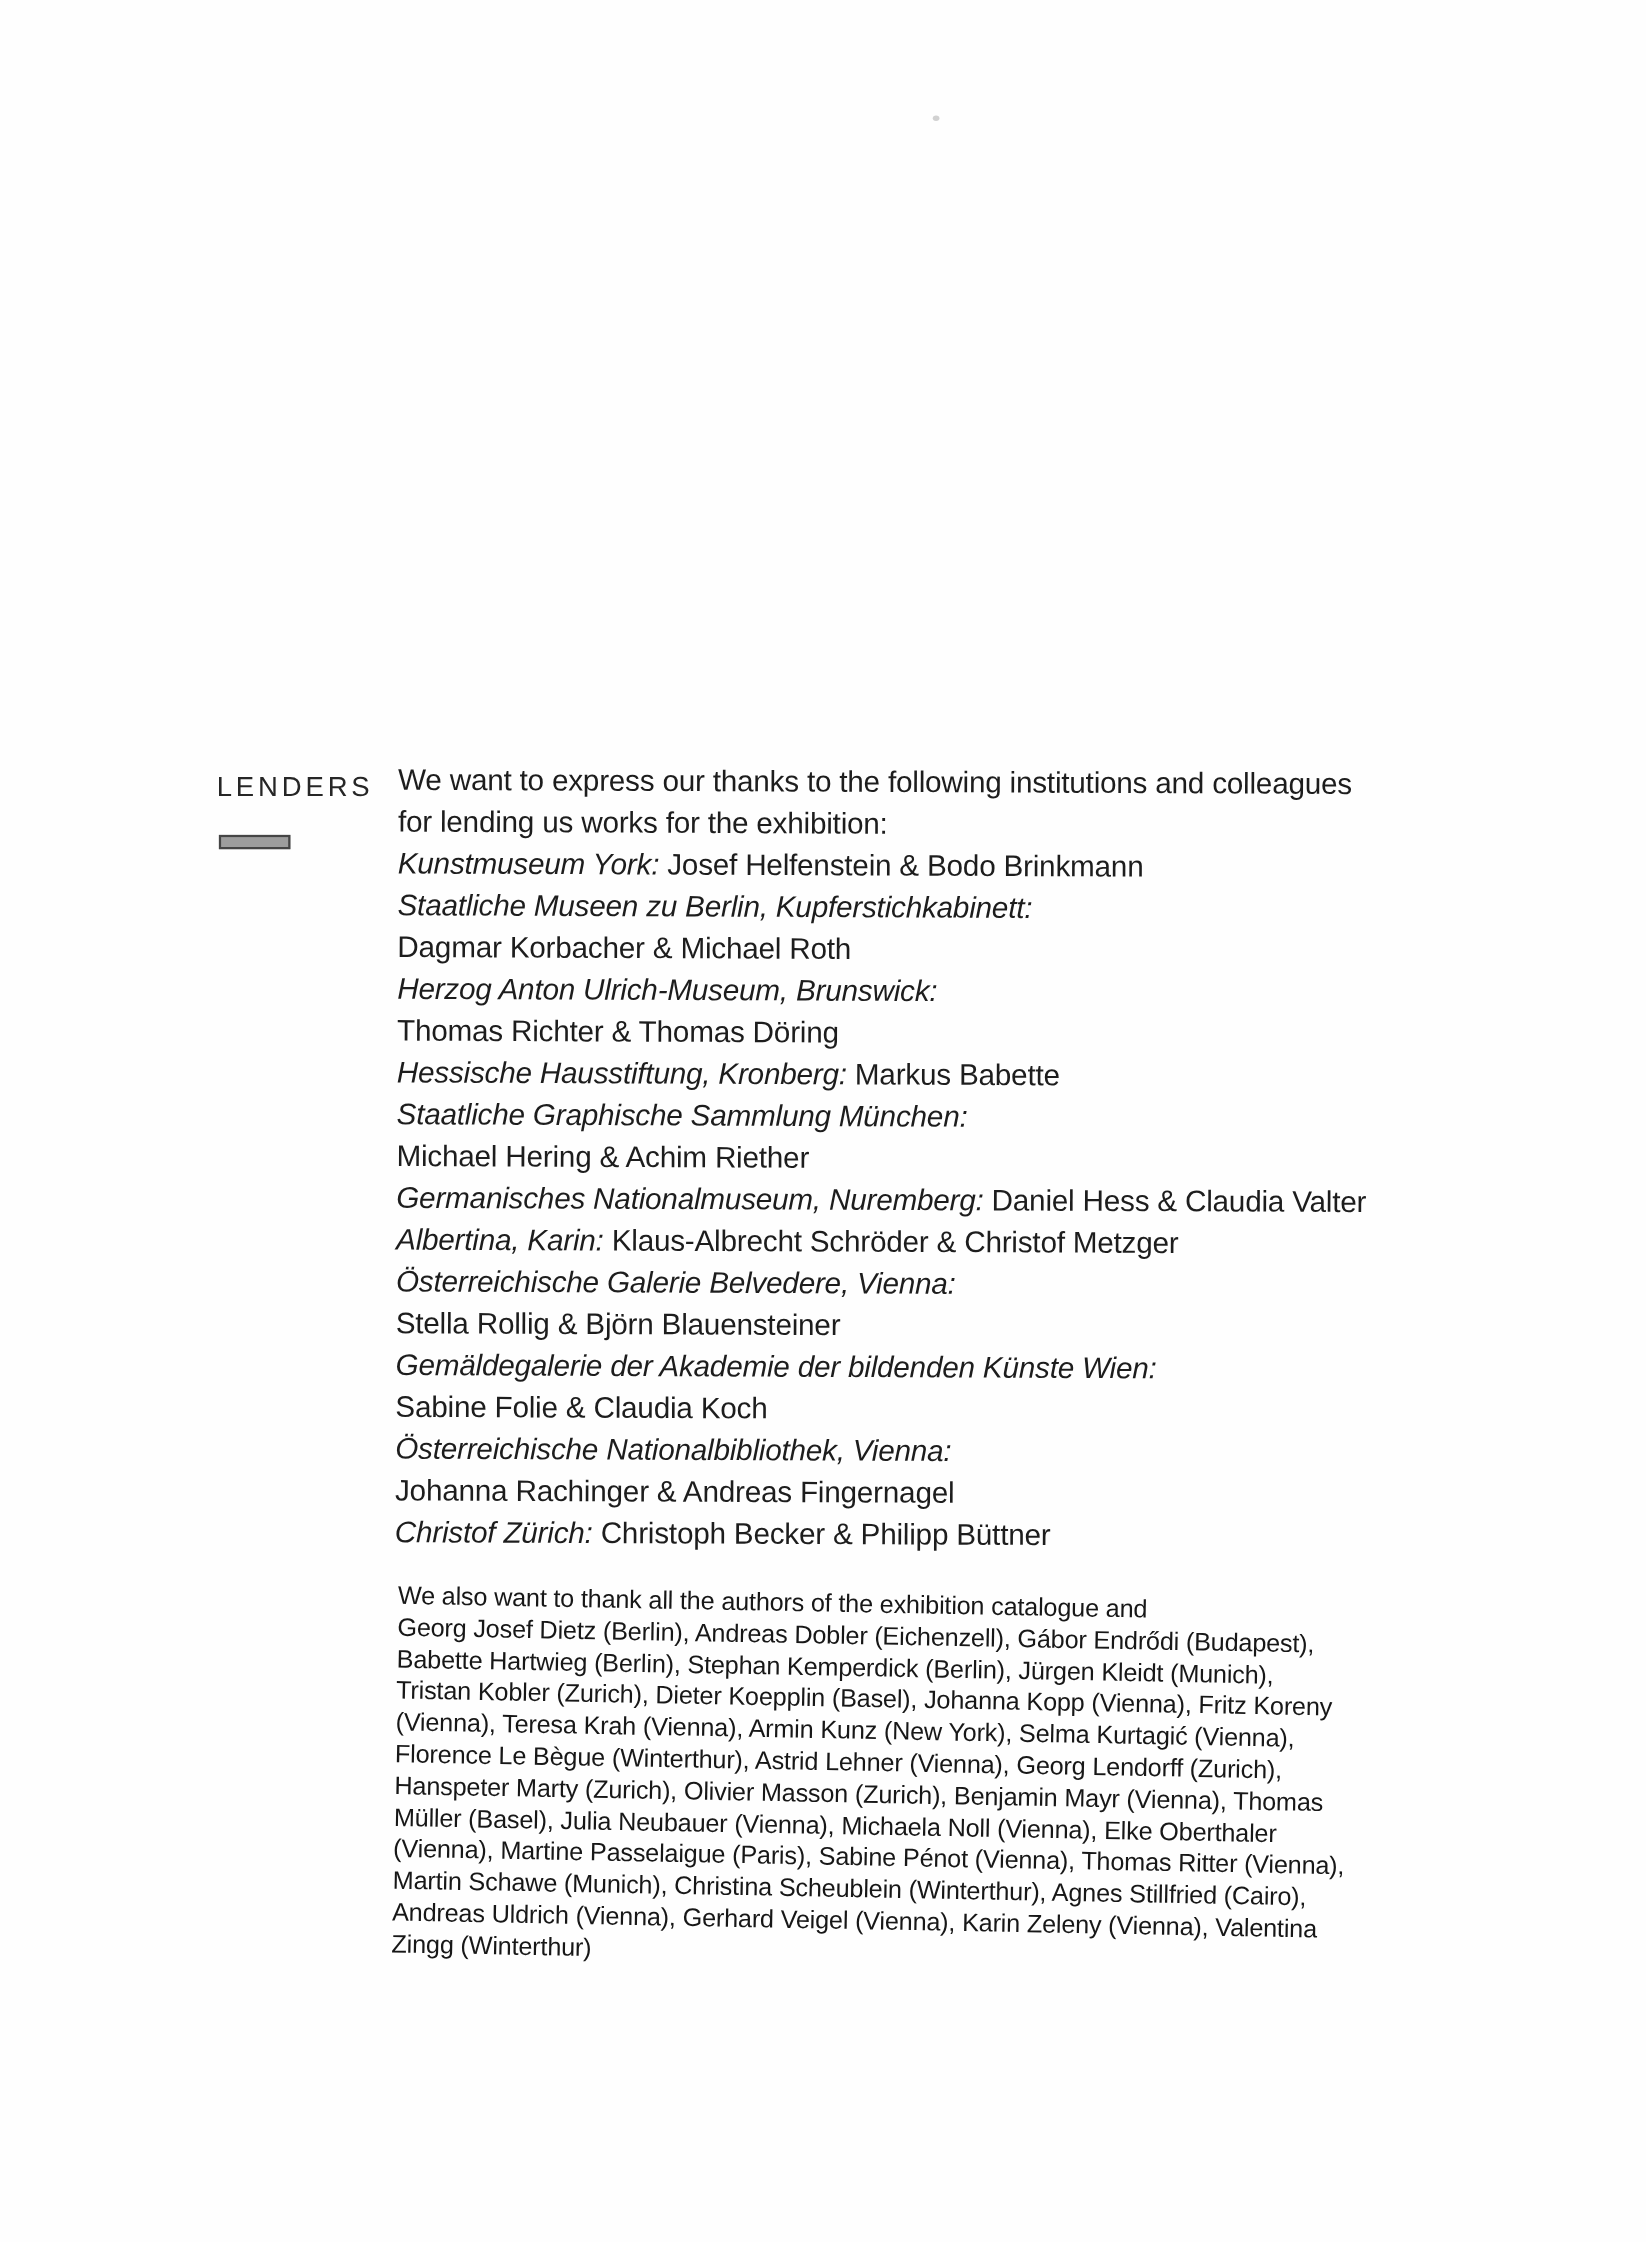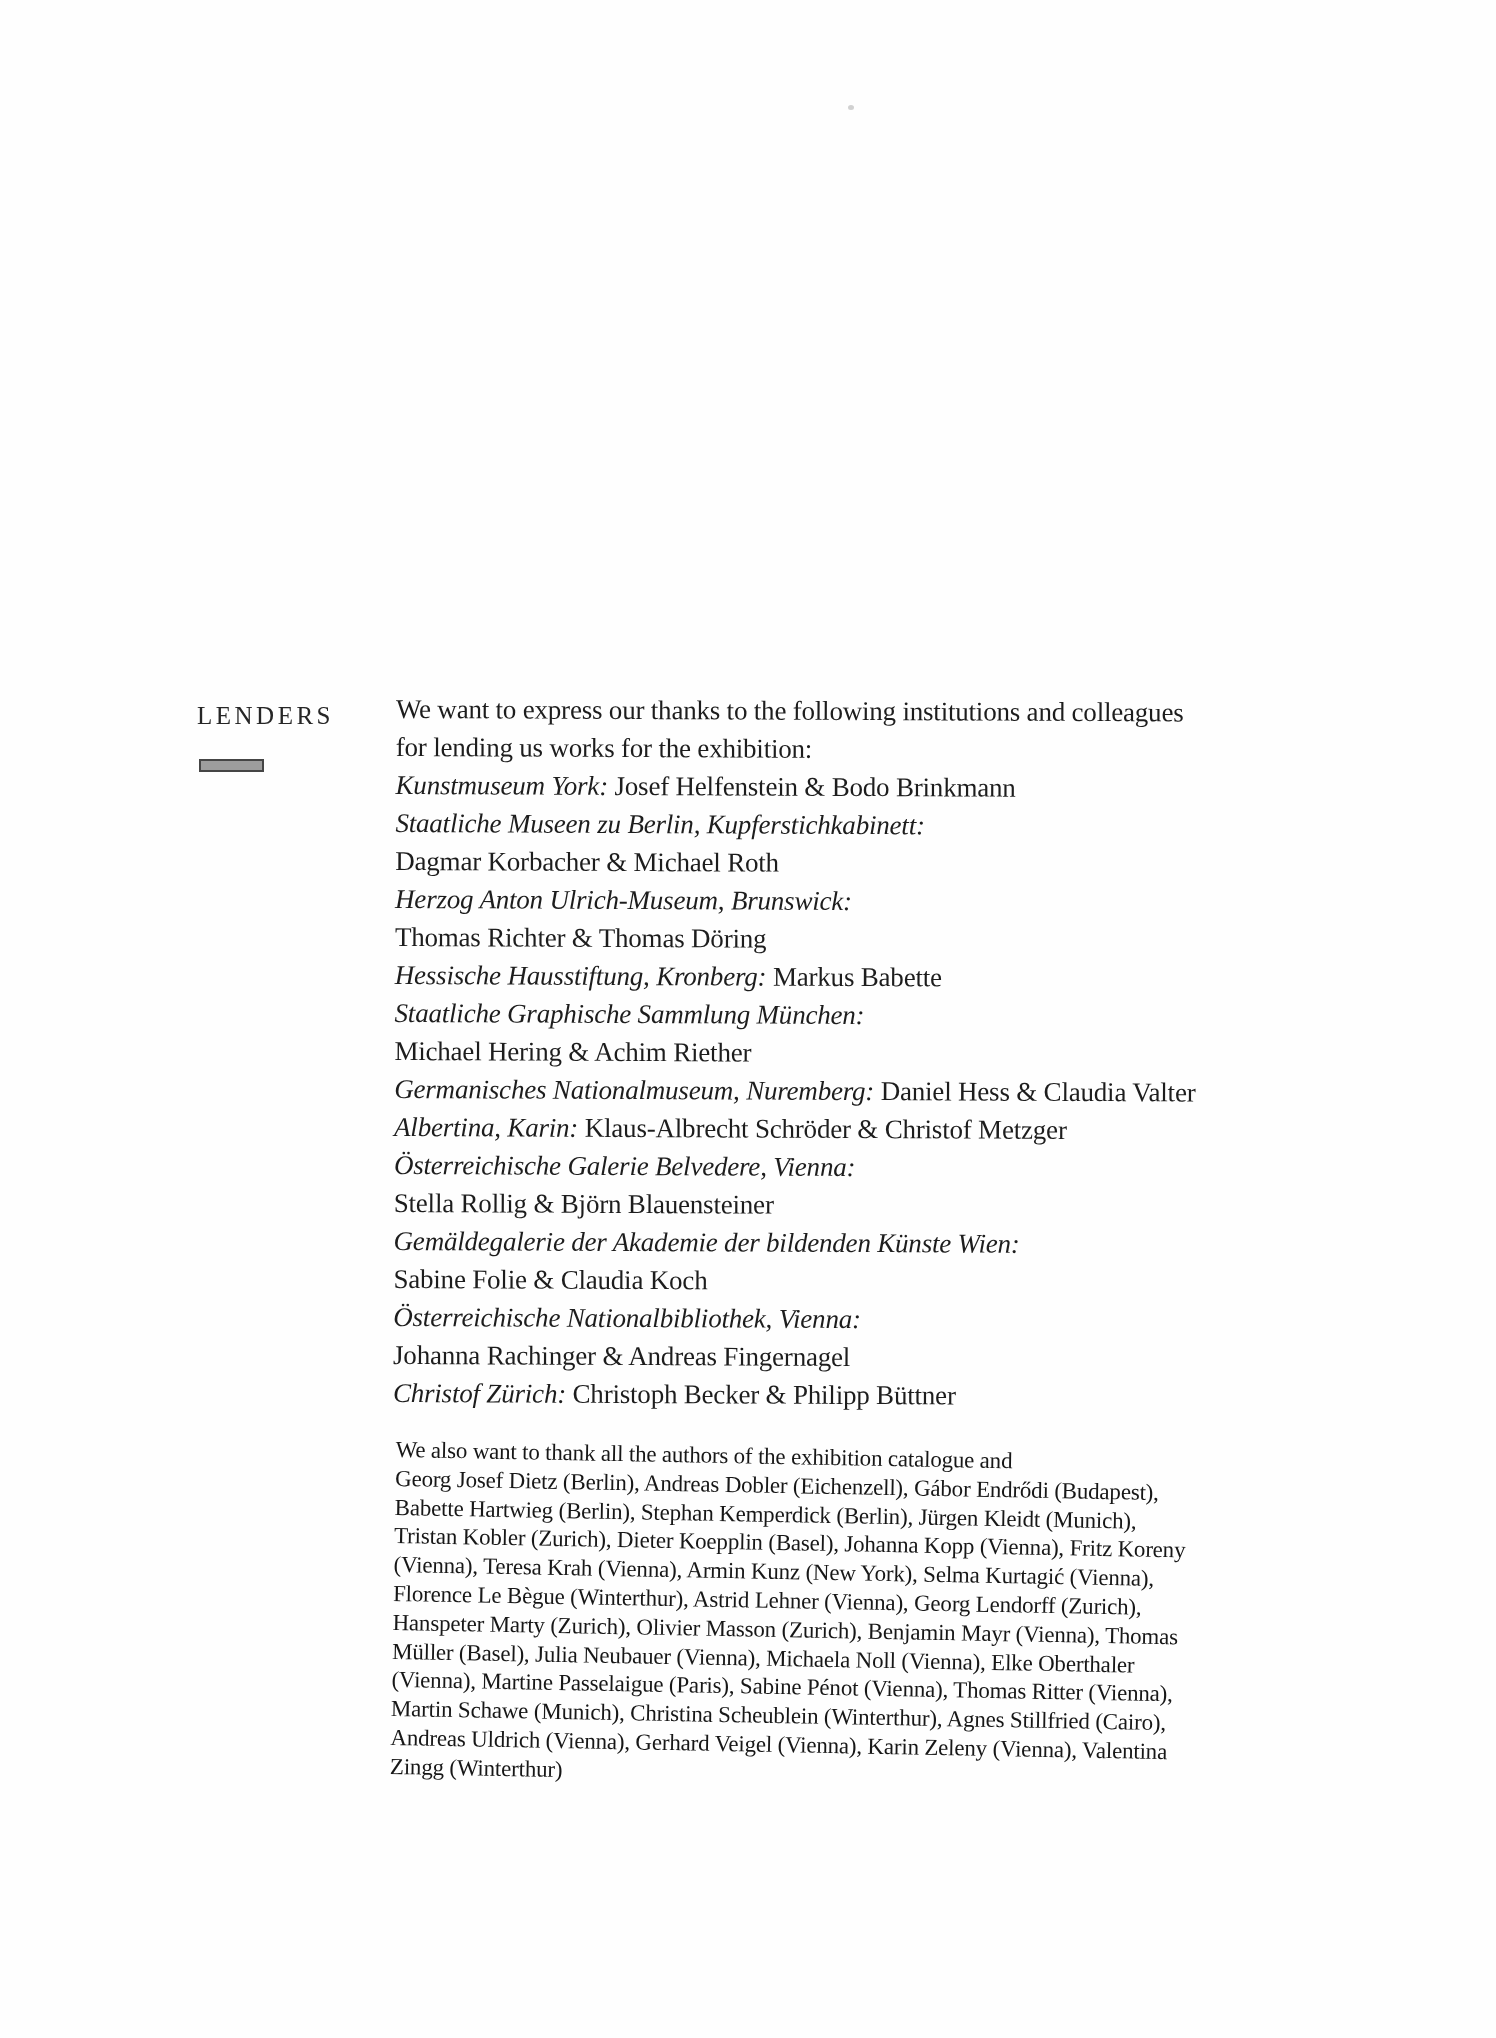--- a/index.html
+++ b/index.html
@@ -1,20 +1,20 @@
 <!DOCTYPE html>
 <html><head>
 <meta charset="utf-8">
 <style>
   html,body{margin:0;padding:0;background:#ffffff;}
   .page{
     position:relative;
     width:1496px;height:2038px;
     background:#fefefe;
-    font-family:Liberation Serif, serif;
+    font-family:Liberation Sans, sans-serif;
     color:#1e1e1e;
     overflow:hidden;
   }
   .scan-speck{
     position:absolute;left:848px;top:105px;
     width:6px;height:5px;border-radius:50%;
     background:#b9b9b9;opacity:.65;
   }
   .section-label{
     position:absolute;left:197px;top:702px;
@@ -22,21 +22,21 @@
     color:#262626;white-space:nowrap;
   }
   .section-rule{
     position:absolute;left:199px;top:759px;
     width:65px;height:13px;
     background:#9d9d9d;
     border:2px solid #454545;
     box-sizing:border-box;
   }
   .text-column{
-    position:absolute;left:362px;top:690px;width:910px;margin-left:34px;
+    position:absolute;left:362px;top:690px;width:910px;
   }
   .lenders-list{
     font-size:27px;line-height:38px;letter-spacing:-0.2px;
     transform:rotate(0.25deg);transform-origin:0 0;
     color:#1d1d1d;
   }
   .lenders-list .line{white-space:nowrap;}
   .lenders-list .it{font-style:italic;}
   .authors-paragraph{
     margin-top:24px;

